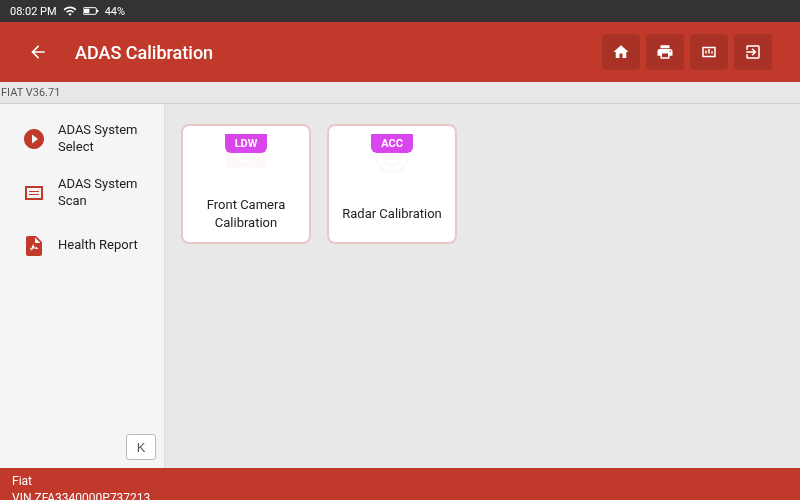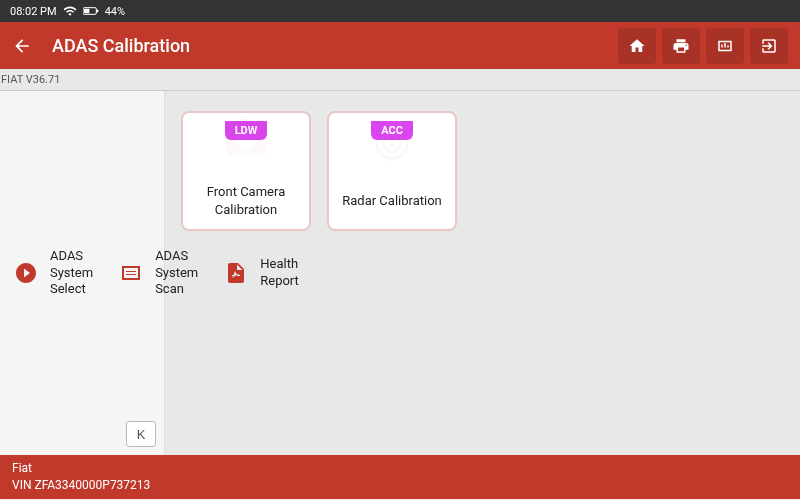--- a/index.html
+++ b/index.html
@@ -13,26 +13,26 @@
       align-items: center;
       justify-content: space-between;
       padding: 0 10px;
       color: white;
       font-size: 11px;
     }
     .status-bar-left { display: flex; align-items: center; gap: 6px; }
 
     
     .header {
-      height: 47px;
+      height: 60px;
       background: #c0392b;
       display: flex;
       align-items: center;
-      padding: 0 12px;
-      gap: 20px;
+      padding: 0 28px;
+      gap: 27px;
     }
     .header-back {
       color: white;
       font-size: 22px;
       cursor: pointer;
       display: flex; align-items: center;
     }
     .header-title {
       color: white;
       font-size: 18px;
@@ -74,22 +74,22 @@
       display: flex;
       height: calc(500px - 22px - 48px - 22px - 44px);
     }
 
     
     .sidebar {
       width: 165px;
       background: #f5f5f5;
       border-right: 1px solid #ddd;
       display: flex;
-      flex-direction: row;
-      padding: 8px 0;
+      flex-direction: column;
+      padding: 8px 8px;
       position: relative;
     }
     .sidebar-item {
       display: flex;
       align-items: center;
       padding: 10px 12px;
       cursor: pointer;
       gap: 10px;
       min-height: 52px;
     }

